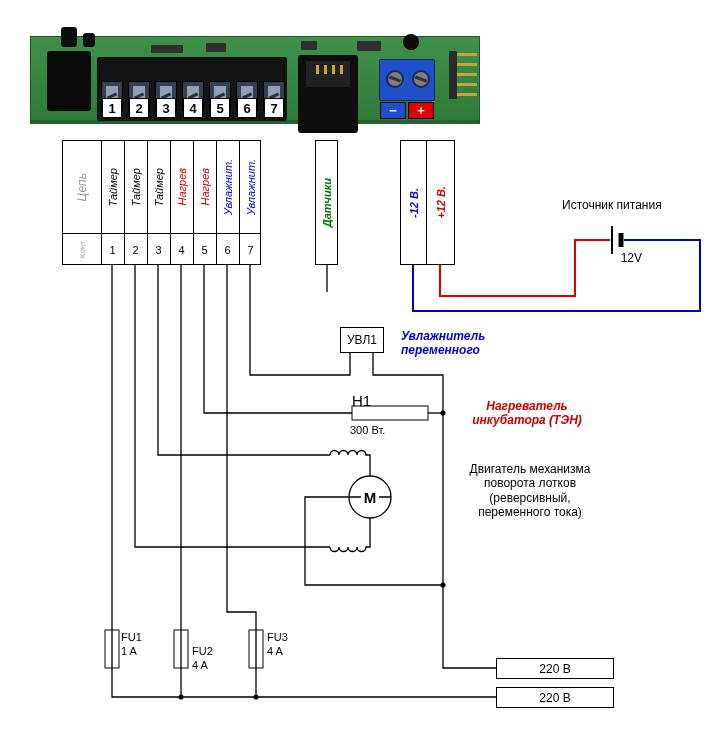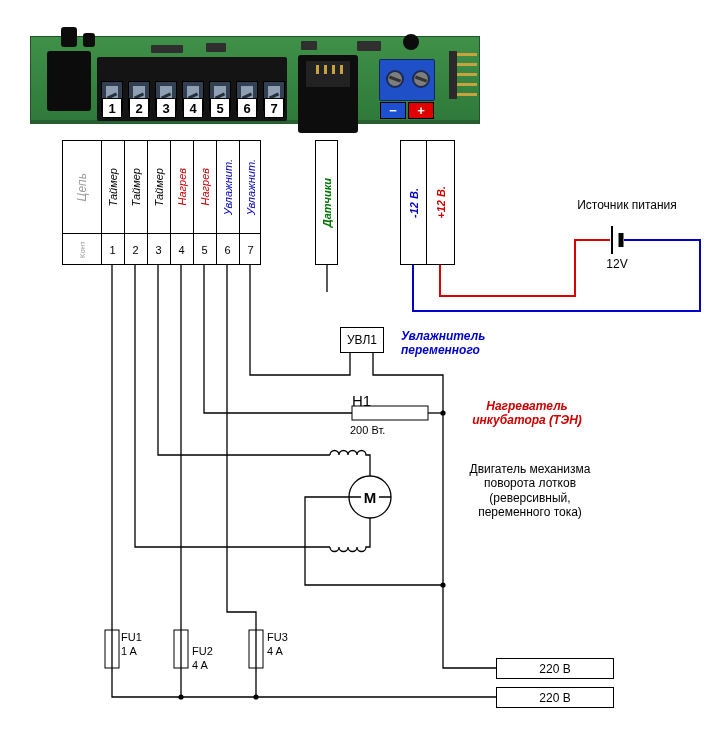--- a/index.html
+++ b/index.html
@@ -231,29 +231,29 @@
   <div class="box" style="left:315px;top:140px;width:23px;height:125px">
     <span class="vtext it b c-green" style="font-size:11px">Датчики</span>
   </div>
   <div class="box" style="left:400px;top:140px;width:27px;height:125px">
     <span class="vtext it b c-blue" style="font-size:11px">-12 В.</span>
   </div>
   <div class="box" style="left:426px;top:140px;width:29px;height:125px">
     <span class="vtext it b c-red" style="font-size:11px">+12 В.</span>
   </div>
 
-  <div class="caption" style="left:562px;top:198px;width:130px;text-align:center">Источник питания</div>
-  <div class="caption" style="left:592px;top:257px;width:50px;text-align:center">12V</div>
+  <div class="caption" style="left:562px;top:198px;width:130px;text-align:left">Источник питания</div>
+  <div class="caption" style="left:592px;top:251px;width:50px;text-align:right">12V</div>
 
   <div class="box" style="left:340px;top:327px;width:44px;height:26px">УВЛ1</div>
   <div class="caption ml b it c-blue" style="left:401px;top:329px">Увлажнитель
 переменного</div>
 
   <div class="caption" style="left:352px;top:392px;font-size:15px">H1</div>
-  <div class="caption" style="left:350px;top:424px;font-size:11px">200 Вт.</div>
+  <div class="caption" style="left:350px;top:424px;font-size:11px">300 Вт.</div>
   <div class="caption ml b it c-red" style="left:447px;top:399px;width:160px;text-align:center">Нагреватель
 инкубатора (ТЭН)</div>
 
   <div class="caption ml" style="left:447px;top:462px;width:166px;text-align:center">Двигатель механизма
 поворота лотков
 (реверсивный,
 переменного тока)</div>
 
   <div class="fuse-label" style="left:121px;top:630px">
     <div>FU1</div>

